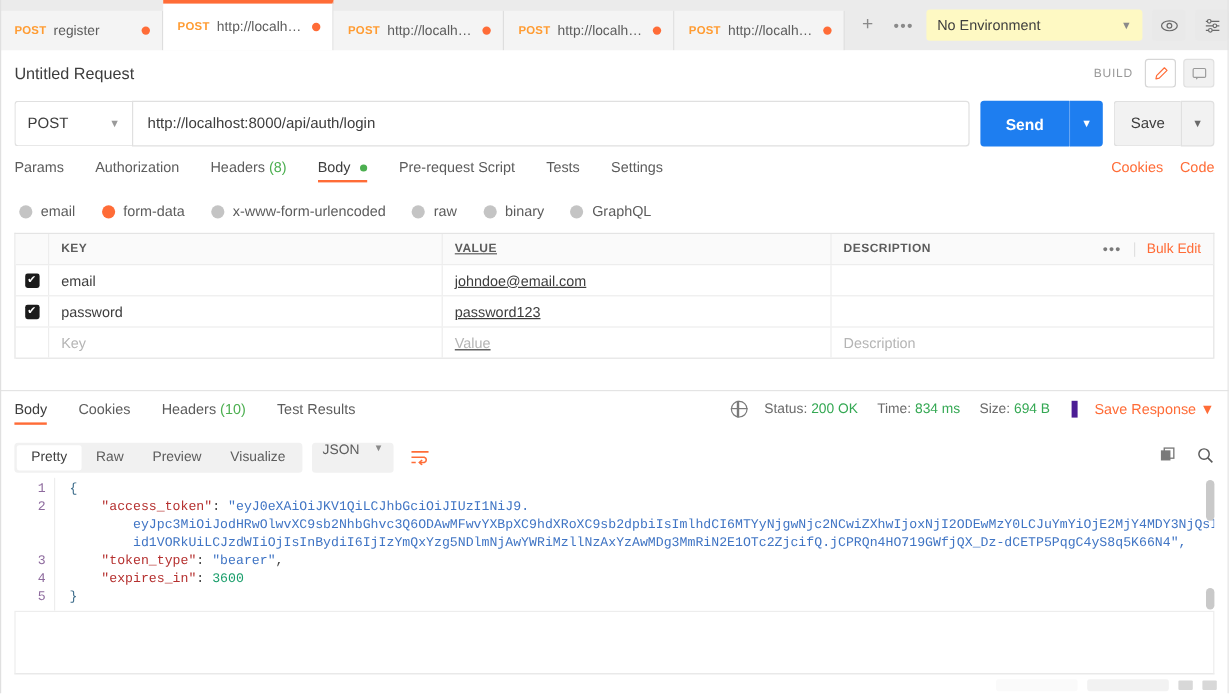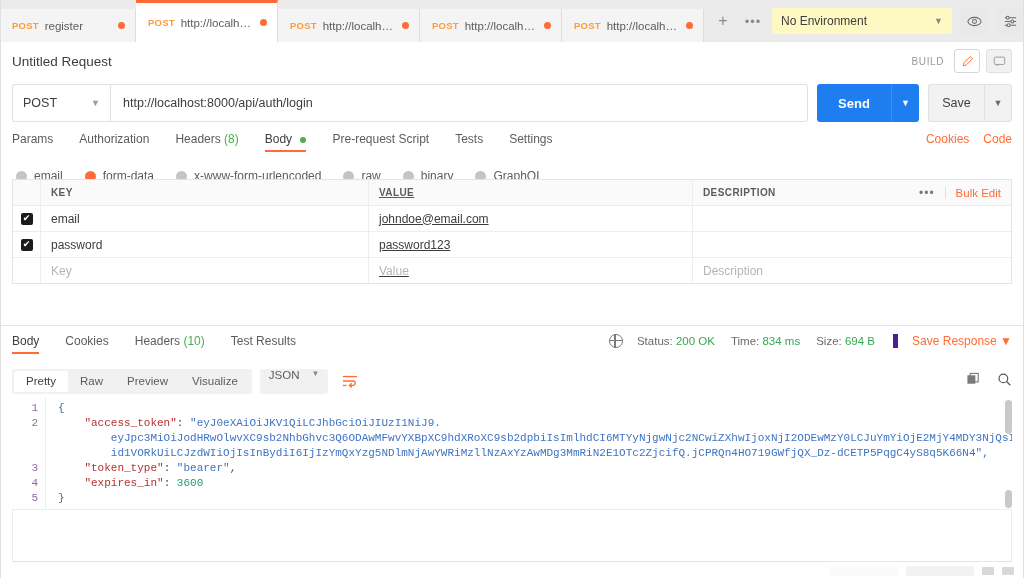--- a/index.html
+++ b/index.html
@@ -158,21 +158,21 @@
   .radio-item { display: flex; align-items: center; margin-right: 22px; cursor: pointer; }
   .radio {
     width: 11px; height: 11px; border-radius: 50%;
     background: #c4c4c4; margin-right: 7px; flex: 0 0 auto;
   }
   .radio.on { background: #ff6c37; }
   .radio-item span { font-size: 12px; color: #5c5c5c; }
 
   
   .kvtable {
-    position: absolute; top: 179px; left: 12px; width: 1000px;
+    position: absolute; top: 194px; left: 12px; width: 1000px;
     border: 1px solid #e4e4e4; border-bottom: none;
     background: #fff;
   }
   .kvrow { display: flex; height: 26px; border-bottom: 1px solid #ededed; }
   .kvrow.head { background: #fafafa; }
   .kvrow.last { border-bottom: 1px solid #e4e4e4; }
   .kv-check {
     width: 28px; display: flex; align-items: center; justify-content: center;
     border-right: 1px solid #ededed; flex: 0 0 auto;
   }

